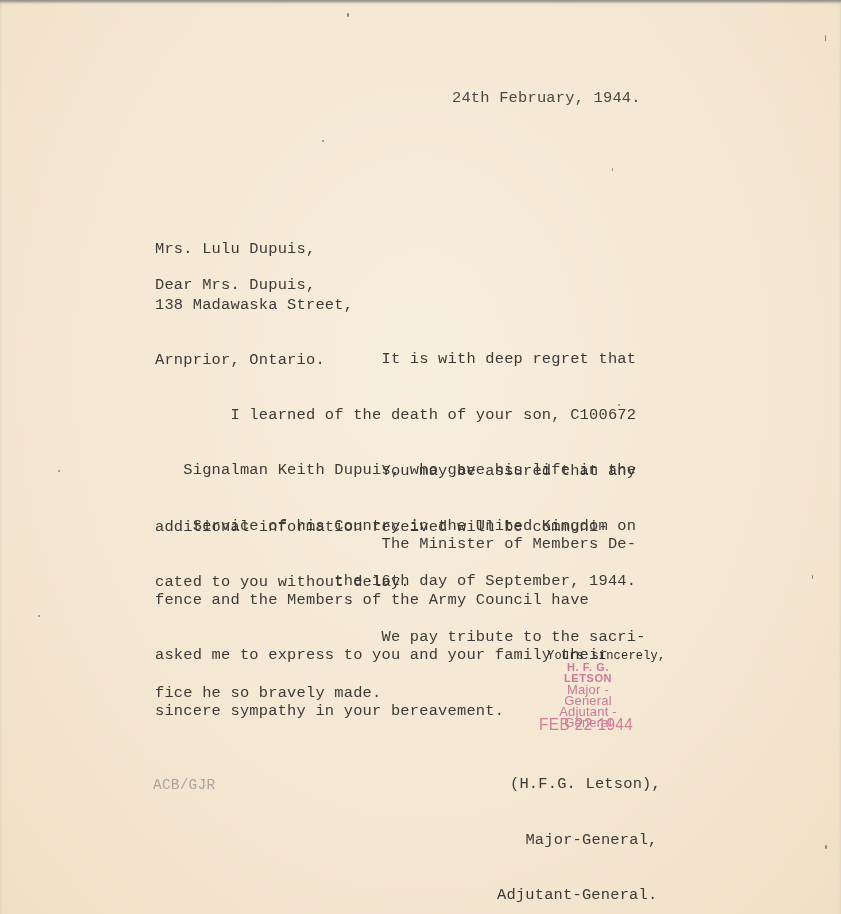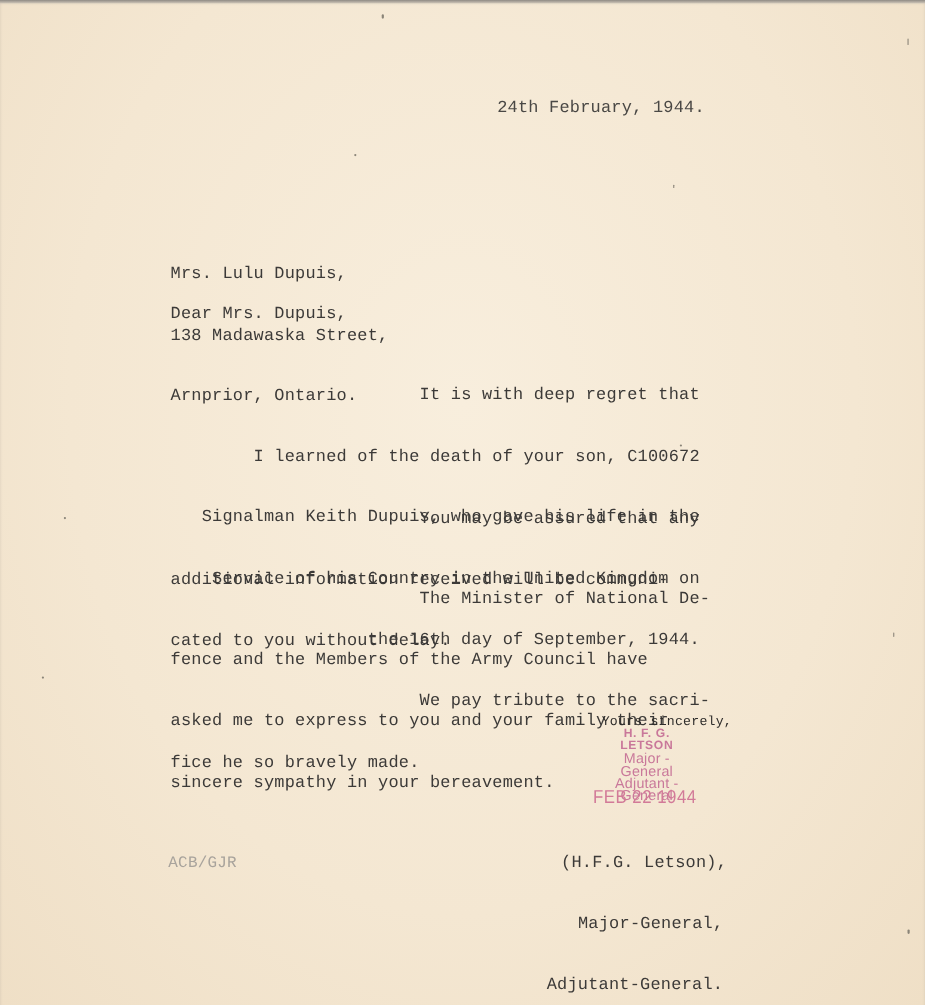--- a/index.html
+++ b/index.html
@@ -95,21 +95,21 @@
     <div>the 16th day of September, 1944.</div>
   </div>
 
   <div class="line para p2">
     <div>                        You may be assured that any</div>
     <div>additional information received will be communi-</div>
     <div>cated to you without delay.</div>
   </div>
 
   <div class="line para p3">
-    <div>                        The Minister of National De-</div>
+    <div>                        The Minister of Members De-</div>
     <div>fence and the Members of the Army Council have</div>
     <div>asked me to express to you and your family their</div>
     <div>sincere sympathy in your bereavement.</div>
   </div>
 
   <div class="line para p4">
     <div>                        We pay tribute to the sacri-</div>
     <div>fice he so bravely made.</div>
   </div>
 

